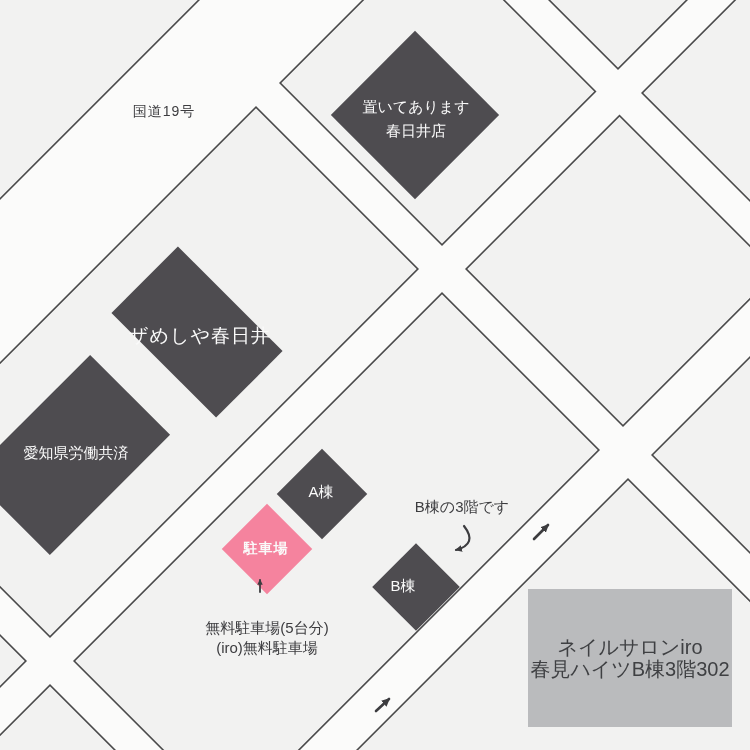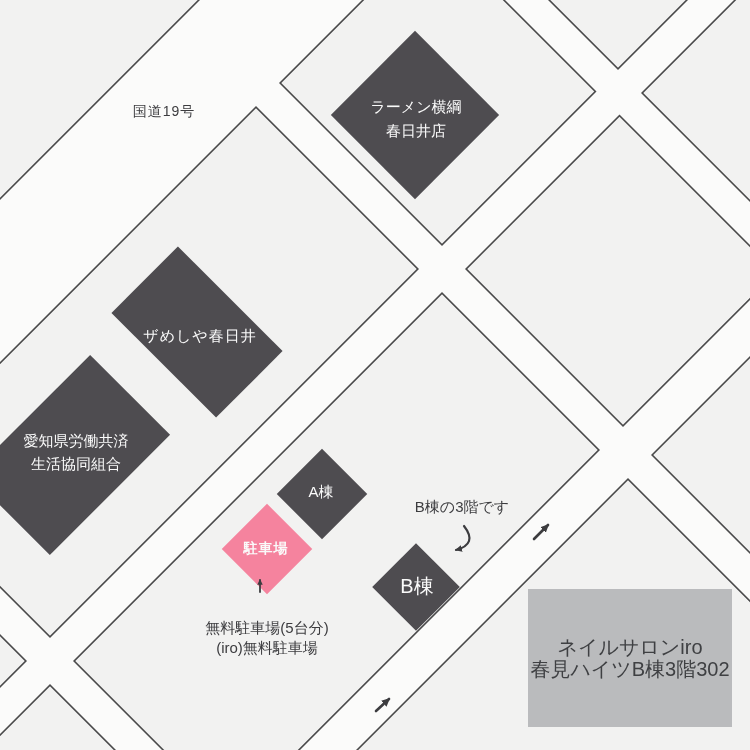--- a/index.html
+++ b/index.html
@@ -12,25 +12,25 @@
   svg{position:absolute;left:0;top:0;display:block;}
   .overlay{position:absolute;left:0;top:0;width:750px;height:750px;pointer-events:none;}
   .lbl{
     position:absolute;transform:translate(-50%,-50%);
     text-align:center;white-space:nowrap;color:var(--label-color,#3c3c3f);
   }
   .lbl .ln{white-space:nowrap;}
   .bldg-lbl{color:var(--bldg-text,#fafafa);}
   .route-lbl{left:164px;top:112px;font-size:14px;letter-spacing:1px;}
   .ramen-lbl{left:416px;top:119px;font-size:15px;line-height:24px;}
-  .zameshiya-lbl{left:200px;top:336px;font-size:15px;letter-spacing:1px;}
+  .zameshiya-lbl{left:200px;top:336px;font-size:19px;letter-spacing:1px;}
   .aichi-lbl{left:76px;top:452px;font-size:15px;line-height:23px;}
   .bldga-lbl{left:321px;top:492px;font-size:15px;}
   .parking-lbl{left:266px;top:549px;font-size:14px;letter-spacing:1px;font-weight:bold;}
-  .bldgb-lbl{left:417px;top:586px;font-size:20px;}
+  .bldgb-lbl{left:403px;top:586px;font-size:15px;}
   .note-lbl{left:462px;top:506px;font-size:15px;line-height:23px;}
   .parknote-lbl{left:267px;top:638px;font-size:15px;line-height:20px;}
   .infobox-lbl{left:630px;top:658px;font-size:20px;line-height:22px;color:var(--box-text,#3f4043);}
 </style>
 </head>
 <body style="background: rgb(242, 242, 241);">
 
 <div id="map-stage">
 
   <svg width="750" height="750" viewBox="0 0 750 750">
@@ -73,29 +73,28 @@
       <path d="M376 711 L389 699" marker-end="url(#ah)"></path>
       <path d="M464 526 Q 478 544 456 550" marker-end="url(#ah)" stroke-width="2.2"></path>
       <path d="M260 592 L260 580" marker-end="url(#ah)" stroke-width="1.8"></path>
     </g>
   </svg>
 
   <div class="overlay">
     <div class="lbl route-lbl">国道19号</div>
 
     <div class="lbl bldg-lbl ramen-lbl">
-      <div class="ln">ラーメン横綱</div>
+      <div class="ln">置いてあります</div>
       <div class="ln">春日井店</div>
     </div>
 
     <div class="lbl bldg-lbl zameshiya-lbl">ザめしや春日井</div>
 
     <div class="lbl bldg-lbl aichi-lbl">
       <div class="ln">愛知県労働共済</div>
-      <div class="ln">生活協同組合</div>
     </div>
 
     <div class="lbl bldg-lbl bldga-lbl">A棟</div>
 
     <div class="lbl bldg-lbl parking-lbl">駐車場</div>
 
     <div class="lbl bldg-lbl bldgb-lbl">B棟</div>
 
     <div class="lbl note-lbl">
       <div class="ln">B棟の3階です</div>

